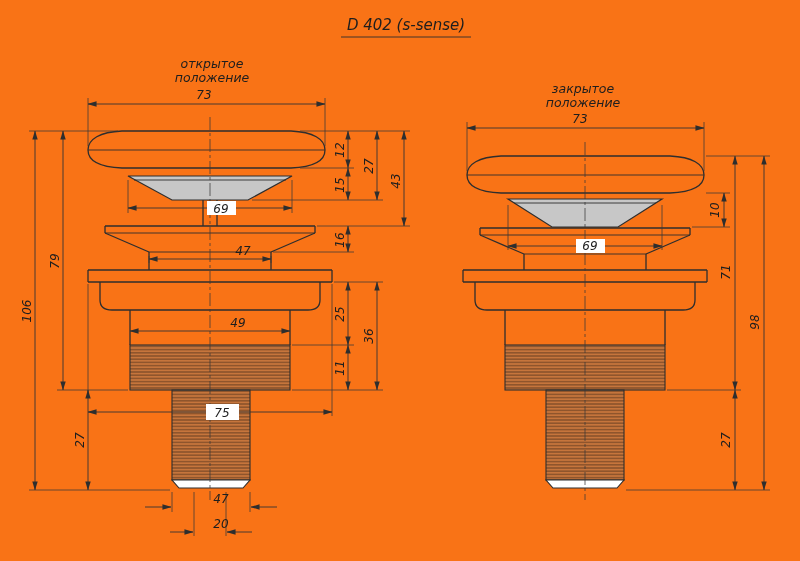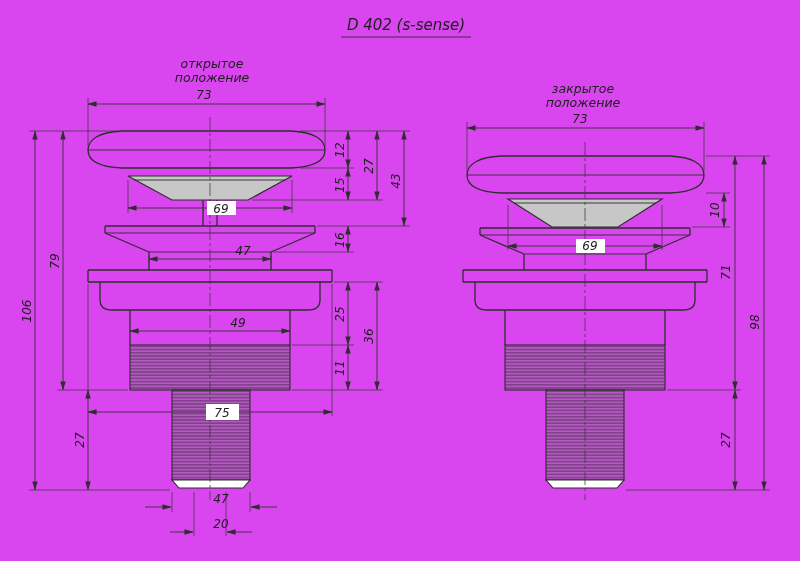--- a/index.html
+++ b/index.html
@@ -1,16 +1,16 @@
 <!DOCTYPE html>
 <html><head>
 <meta charset="utf-8">
 <style>
   html,body{margin:0;padding:0;background:#ffffff;}
-  .page{width:800px;height:561px;position:relative;background:#d946ef;overflow:hidden;}
+  .page{width:800px;height:561px;position:relative;background:#f97316;overflow:hidden;}
   svg text{font-family:"DejaVu Sans",sans-serif;font-style:italic;fill:#1e1e1e;}
   .title-text{font-size:15px;}
   .lbl{font-size:12.5px;}
   .dimtxt{font-size:12px;}
   .ol{fill:none;stroke:#2e2e2e;stroke-width:1.3;}
   .tl{fill:none;stroke:#2e2e2e;stroke-width:0.9;}
   .dim{fill:none;stroke:#343434;stroke-width:0.9;}
   .ext{fill:none;stroke:#3a3a3a;stroke-width:0.75;}
   .cl{fill:none;stroke:#3a3a3a;stroke-width:0.75;stroke-dasharray:13 3 3 3;}
   .cone{fill:#c7c7c7;stroke:#2e2e2e;stroke-width:1.2;}

